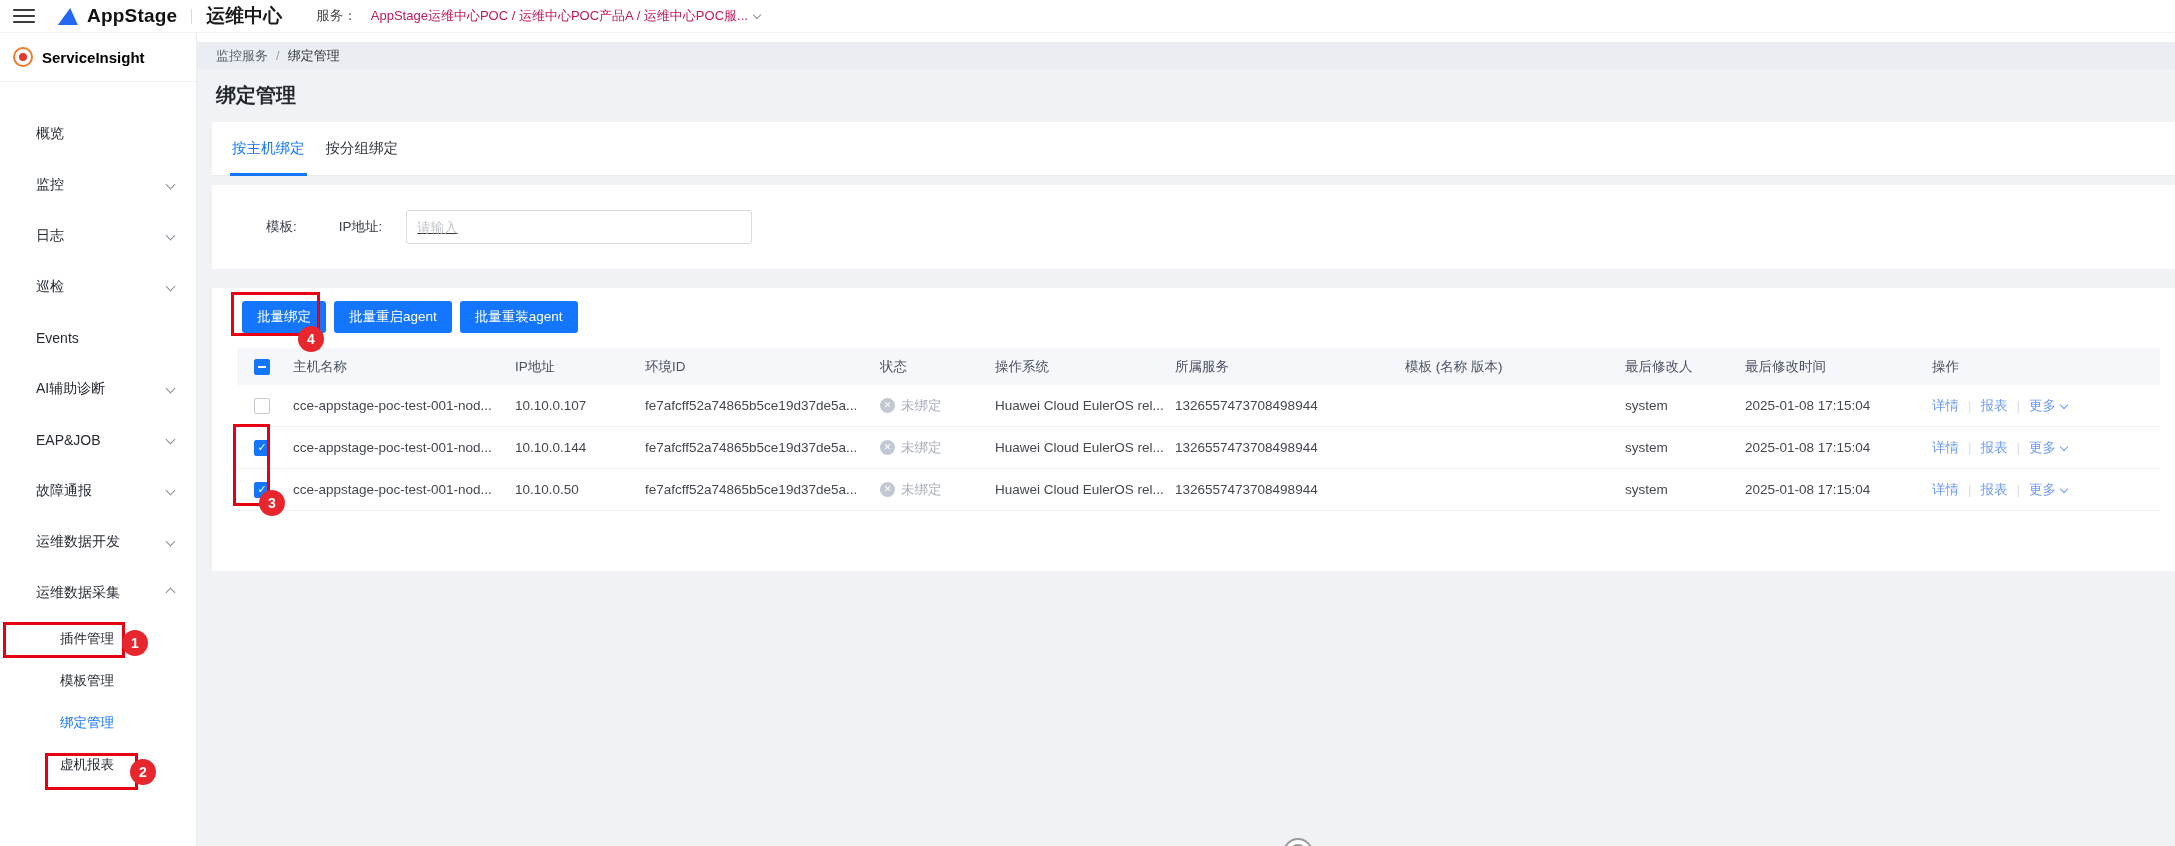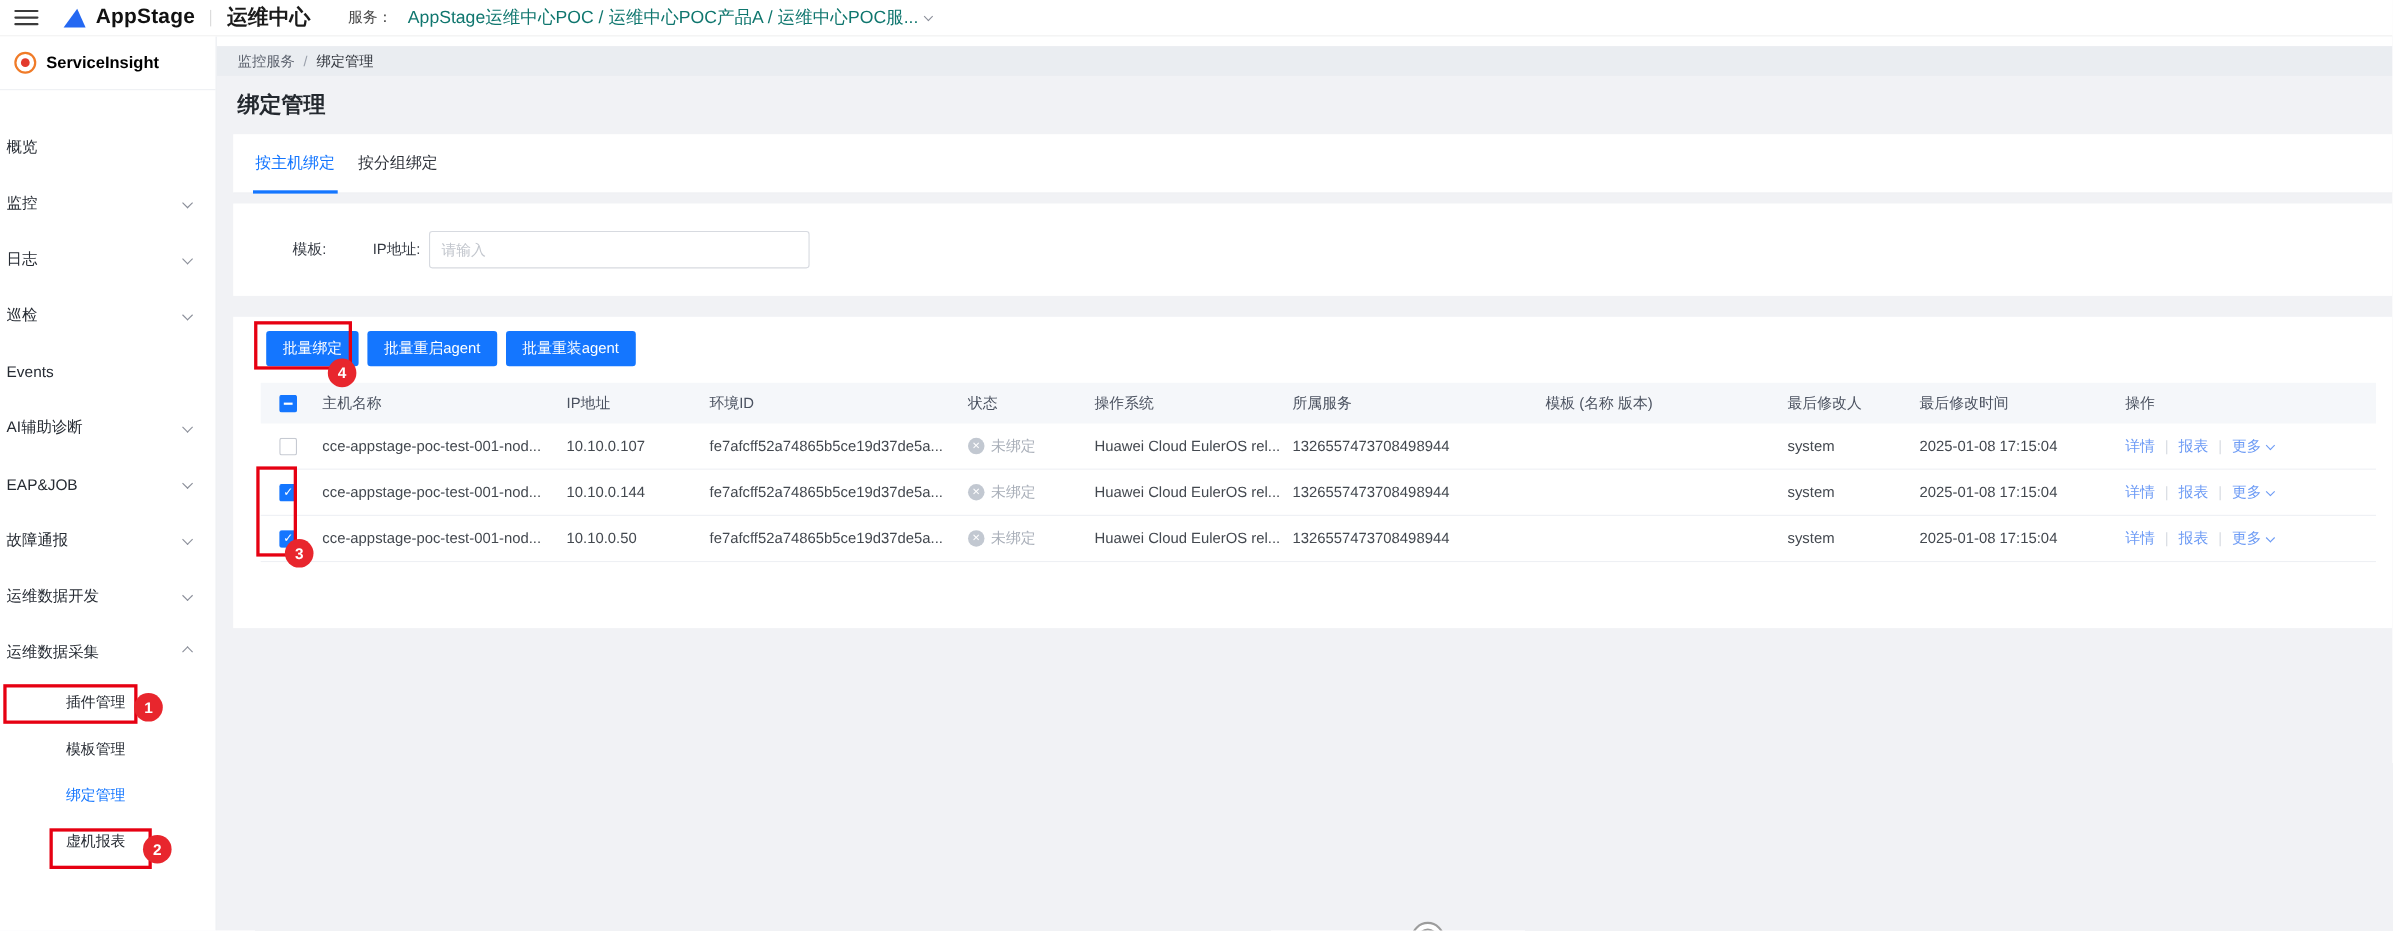--- a/index.html
+++ b/index.html
@@ -13,40 +13,40 @@
   .hamburger { width:22px; height:14px; margin-left:13px; display:flex; flex-direction:column;
     justify-content:space-between; cursor:pointer;}
   .hamburger i { display:block; height:2px; background:#3a3a3a; border-radius:1px;}
   .logo-tri { width:0; height:0; margin-left:24px;
     border-left:10px solid transparent; border-right:10px solid transparent;
     border-bottom:17px solid #2468f2; transform:skewX(-8deg);}
   .brand { font-size:19px; font-weight:bold; color:#111; margin-left:8px; letter-spacing:.2px;}
   .hdr-div { width:1px; height:15px; background:#d9d9d9; margin:0 14px;}
   .console-name { font-size:19px; font-weight:bold; color:#1b1b1b;}
   .svc-label { margin-left:34px; font-size:13.5px; color:#4a4a4a;}
-  .svc-path { margin-left:14px; font-size:16px; color:#0f766e;}
+  .svc-path { margin-left:14px; font-size:13px; color:#be185d;}
   .chev { display:inline-block; width:7px; height:7px; border-right:1.5px solid #8a8e99;
     border-bottom:1.5px solid #8a8e99;}
   .chev.down { transform:rotate(45deg); }
   .chev.up { transform:rotate(-135deg); }
   .svc-chev { margin-left:6px; margin-bottom:3px; width:6px; height:6px;}
 
   
   #sidebar { position:absolute; left:0; top:33px; width:197px; bottom:0; background:#fff;
     border-right:1px solid #e9ebf0; z-index:5;}
   .si-head { height:49px; display:flex; align-items:center; padding-left:13px;
     border-bottom:1px solid #eef0f3;}
   .si-icon { width:20px; height:20px; border-radius:50%; border:2px solid #f07b28;
     position:relative; background:#fff;}
   .si-icon::after { content:""; position:absolute; left:4px; top:4px; width:8px; height:8px;
     border-radius:50%; background:#e23a2e;}
   .si-title { margin-left:9px; font-size:15px; font-weight:bold; color:#000;}
   #side-menu { padding-top:26px;}
   .side-item { position:relative; display:flex; align-items:center; cursor:pointer; color:#262b33;}
-  .side-item.top { height:51px; padding-left:6px; font-size:14px;}
+  .side-item.top { height:51px; padding-left:36px; font-size:14px;}
   .side-item.sub { height:42px; padding-left:60px; font-size:13.5px;}
   .side-item.active { color:#1476ff;}
   .side-item .chev { position:absolute; right:22px;}
 
   
   #main { position:absolute; left:197px; top:33px; right:0; bottom:0; background:#f1f2f5; overflow:hidden;}
   .white-strip { position:absolute; left:0; top:0; right:0; height:9px; background:#fff;}
   #breadcrumb { position:absolute; left:0; top:9px; right:0; height:27px; background:#eaedf1;
     display:flex; align-items:center; padding-left:19px; font-size:13px;}
   .bc-parent { color:#5c626e; cursor:pointer;}
@@ -66,21 +66,21 @@
 
   #filter-card { top:152px; height:84px; display:flex; align-items:center;}
   .f-label { font-size:13.5px; color:#363b44;}
   .f-label.first { margin-left:54px;}
   .f-label.second { margin-left:42px;}
   .f-input { height:34px; border:1px solid #d7dae0; border-radius:3px; margin-left:9px;
     padding:0 10px; font-size:13.5px; color:#333; background:#fff;
     font-family:"Liberation Sans","DejaVu Sans",sans-serif;}
   .f-input::placeholder { color:#c2c6cd;}
   #tpl-input { width:516px;}
-  #ip-input { width:346px; margin-left:8px;}
+  #ip-input { width:346px; margin-left:24px;text-decoration:underline;}
 
   #table-card { top:255px; height:283px;}
   #toolbar { display:flex; gap:8px; margin:13px 0 15px 30px;}
   .btn { height:32px; padding:0 15px; background:#1476ff; border:none; border-radius:3px;
     color:#fff; font-size:13.5px; cursor:pointer; font-family:"Liberation Sans","DejaVu Sans",sans-serif;}
 
   #table { margin:0 15px 0 25px;}
   .tr { display:flex; align-items:center; height:42px; border-bottom:1px solid #eef0f4;}
   .tr.head { height:37px; background:#f5f7fa; border-bottom:none;}
   .td { padding-left:6px; font-size:13.5px; color:#43484f; white-space:nowrap; overflow:hidden;}

